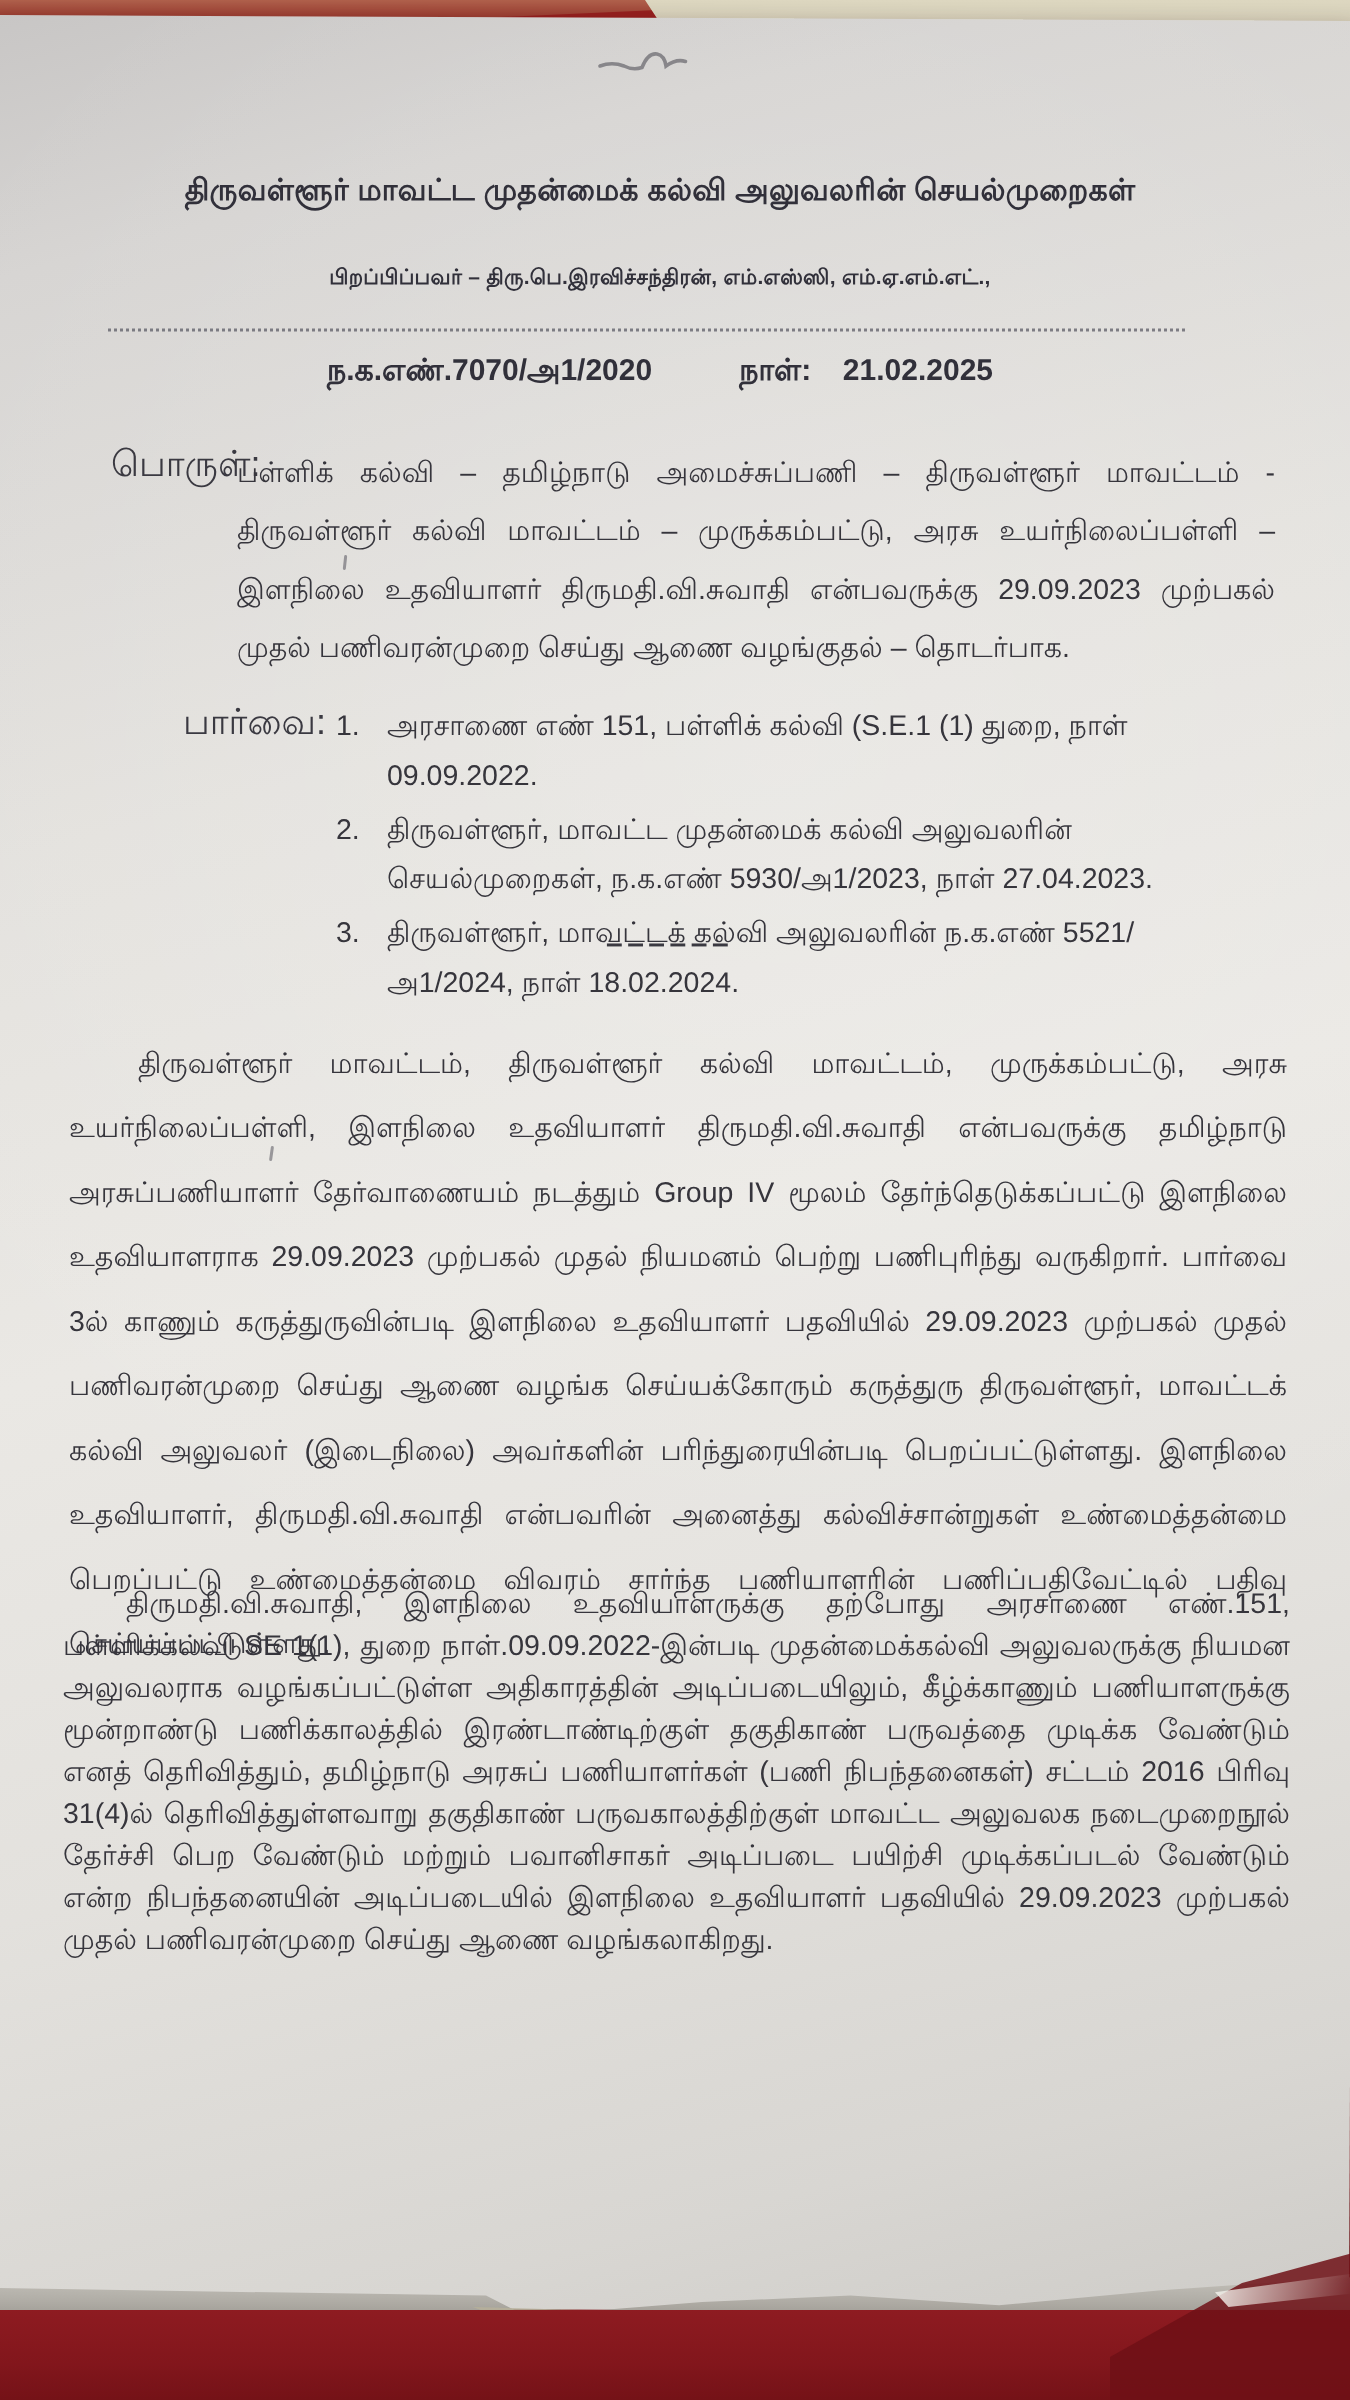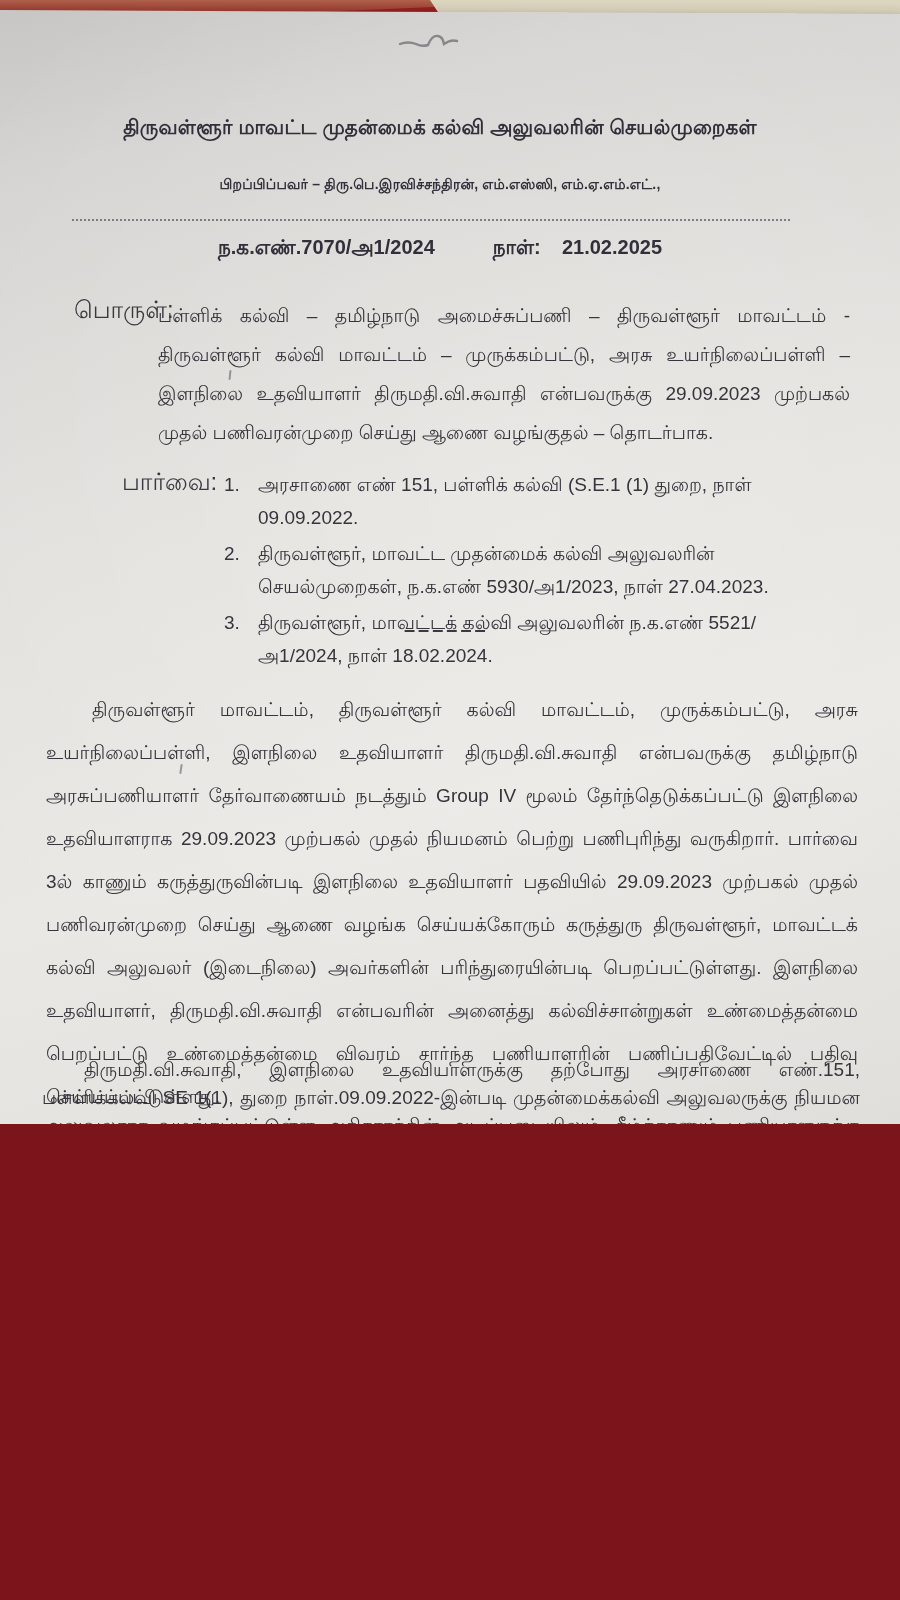--- a/index.html
+++ b/index.html
@@ -3,21 +3,21 @@
 <meta charset="utf-8">
 <style>
   html,body{margin:0;padding:0;}
   body{
     width:900px;height:1600px;
     font-family:"Liberation Sans","DejaVu Sans",sans-serif;
     background:#7c151b;
     overflow:hidden;
   }
   .photo{
-    position:relative;width:900px;height:1124px;overflow:hidden;
+    position:relative;width:900px;height:1600px;overflow:hidden;
     background:linear-gradient(180deg,#97201f 0%,#8e1b21 55%,#7e151b 100%);
   }
   
   .red-top-strip{
     position:absolute;left:0;top:0;width:452px;height:24px;
     background:linear-gradient(180deg,#b0614c 0%,#9d3f33 45%,#8e2f2b 100%);
     clip-path:polygon(0 0,100% 0,97% 28%,68% 52%,30% 62%,0 95%);
   }
   
   .cream-top-right{
@@ -129,21 +129,21 @@
     <div class="tick-mark tick-1"></div>
     <div class="tick-mark tick-2"></div>
 
     <div class="t-center title" style="top:116px;">திருவள்ளூர் மாவட்ட முதன்மைக் கல்வி அலுவலரின் செயல்முறைகள்</div>
 
     <div class="t-center title" style="top:176px;font-size:14px;">பிறப்பிப்பவர் – திரு.பெ.இரவிச்சந்திரன், எம்.எஸ்ஸி, எம்.ஏ.எம்.எட்.,</div>
 
     <div class="dotted-rule" style="top:219px;"></div>
 
     <div class="refline" style="top:236px;">
-      <span>ந.க.எண்.7070/அ1/2024</span>
+      <span>ந.க.எண்.7070/அ1/2020</span>
       <span>
         <span>நாள்:</span>
         <span style="display:inline-block;width:10px;"></span>
         <span>21.02.2025</span>
       </span>
     </div>
 
     <div class="label" style="left:74px;top:296px;">பொருள்:</div>
     <div class="subject-text" style="top:296px;">பள்ளிக் கல்வி – தமிழ்நாடு அமைச்சுப்பணி – திருவள்ளூர் மாவட்டம் - திருவள்ளூர் கல்வி மாவட்டம் – முருக்கம்பட்டு, அரசு உயர்நிலைப்பள்ளி – இளநிலை உதவியாளர் திருமதி.வி.சுவாதி என்பவருக்கு 29.09.2023 முற்பகல் முதல் பணிவரன்முறை செய்து ஆணை வழங்குதல் – தொடர்பாக.</div>
 

